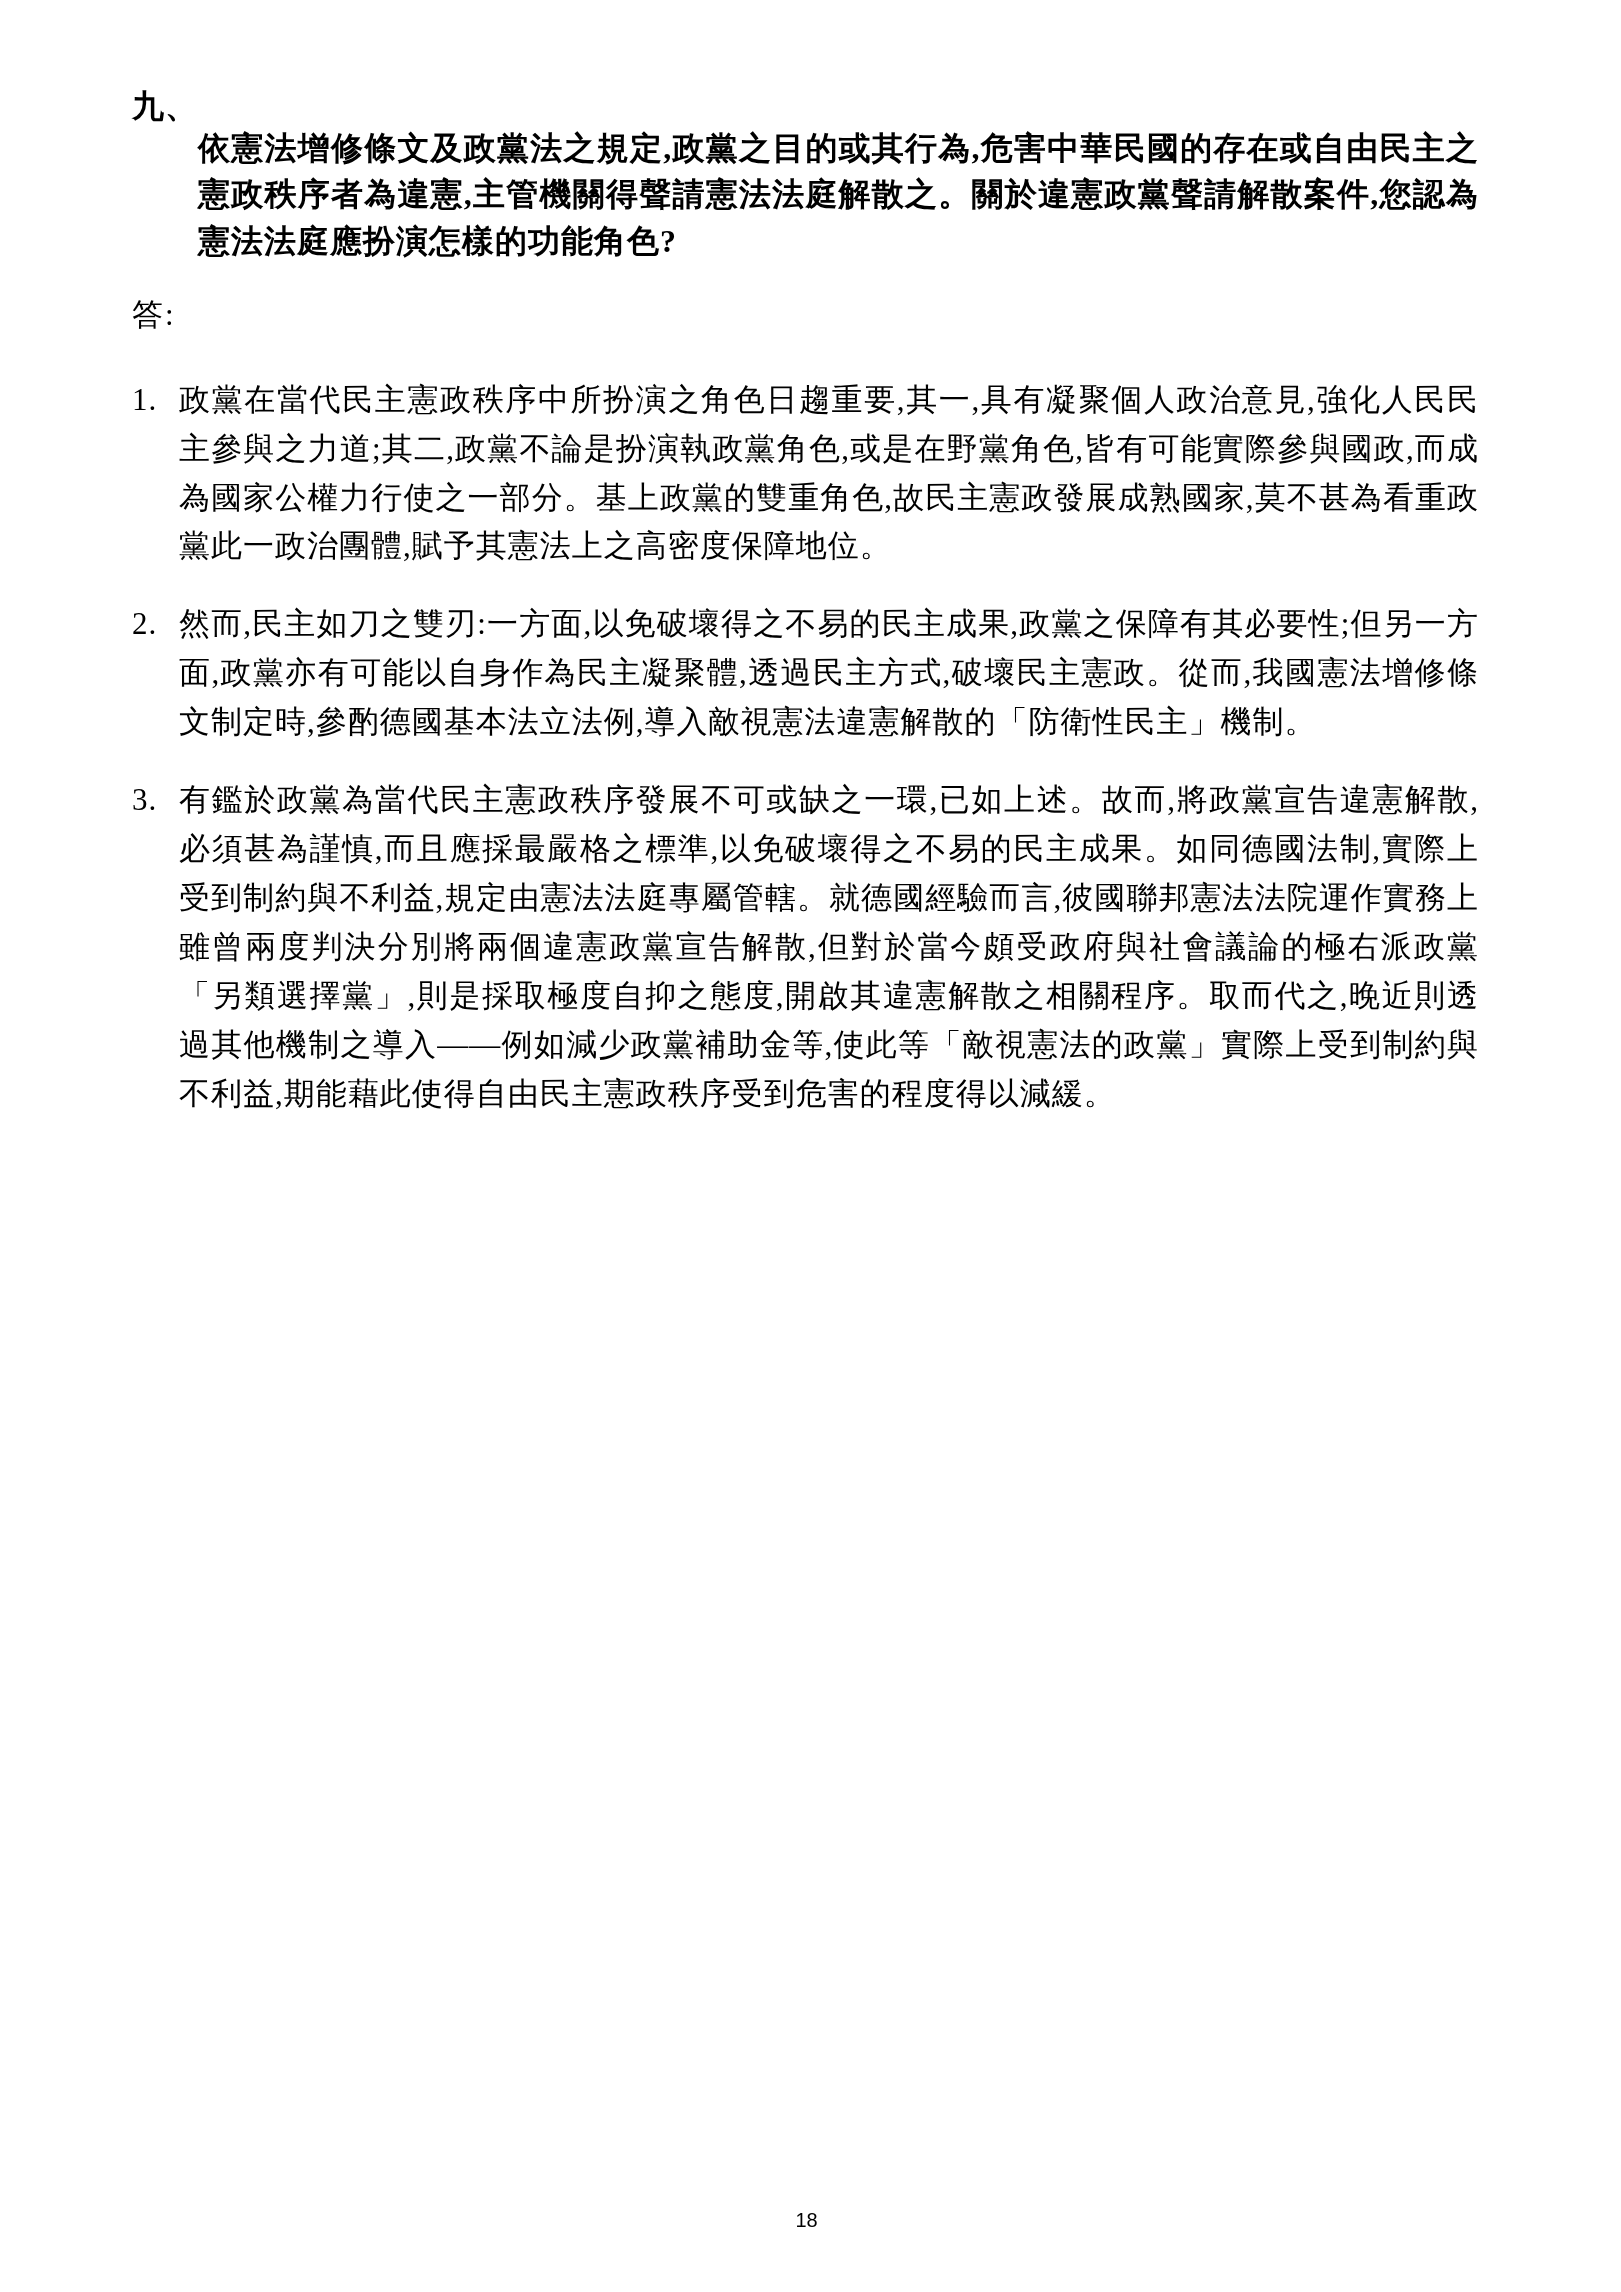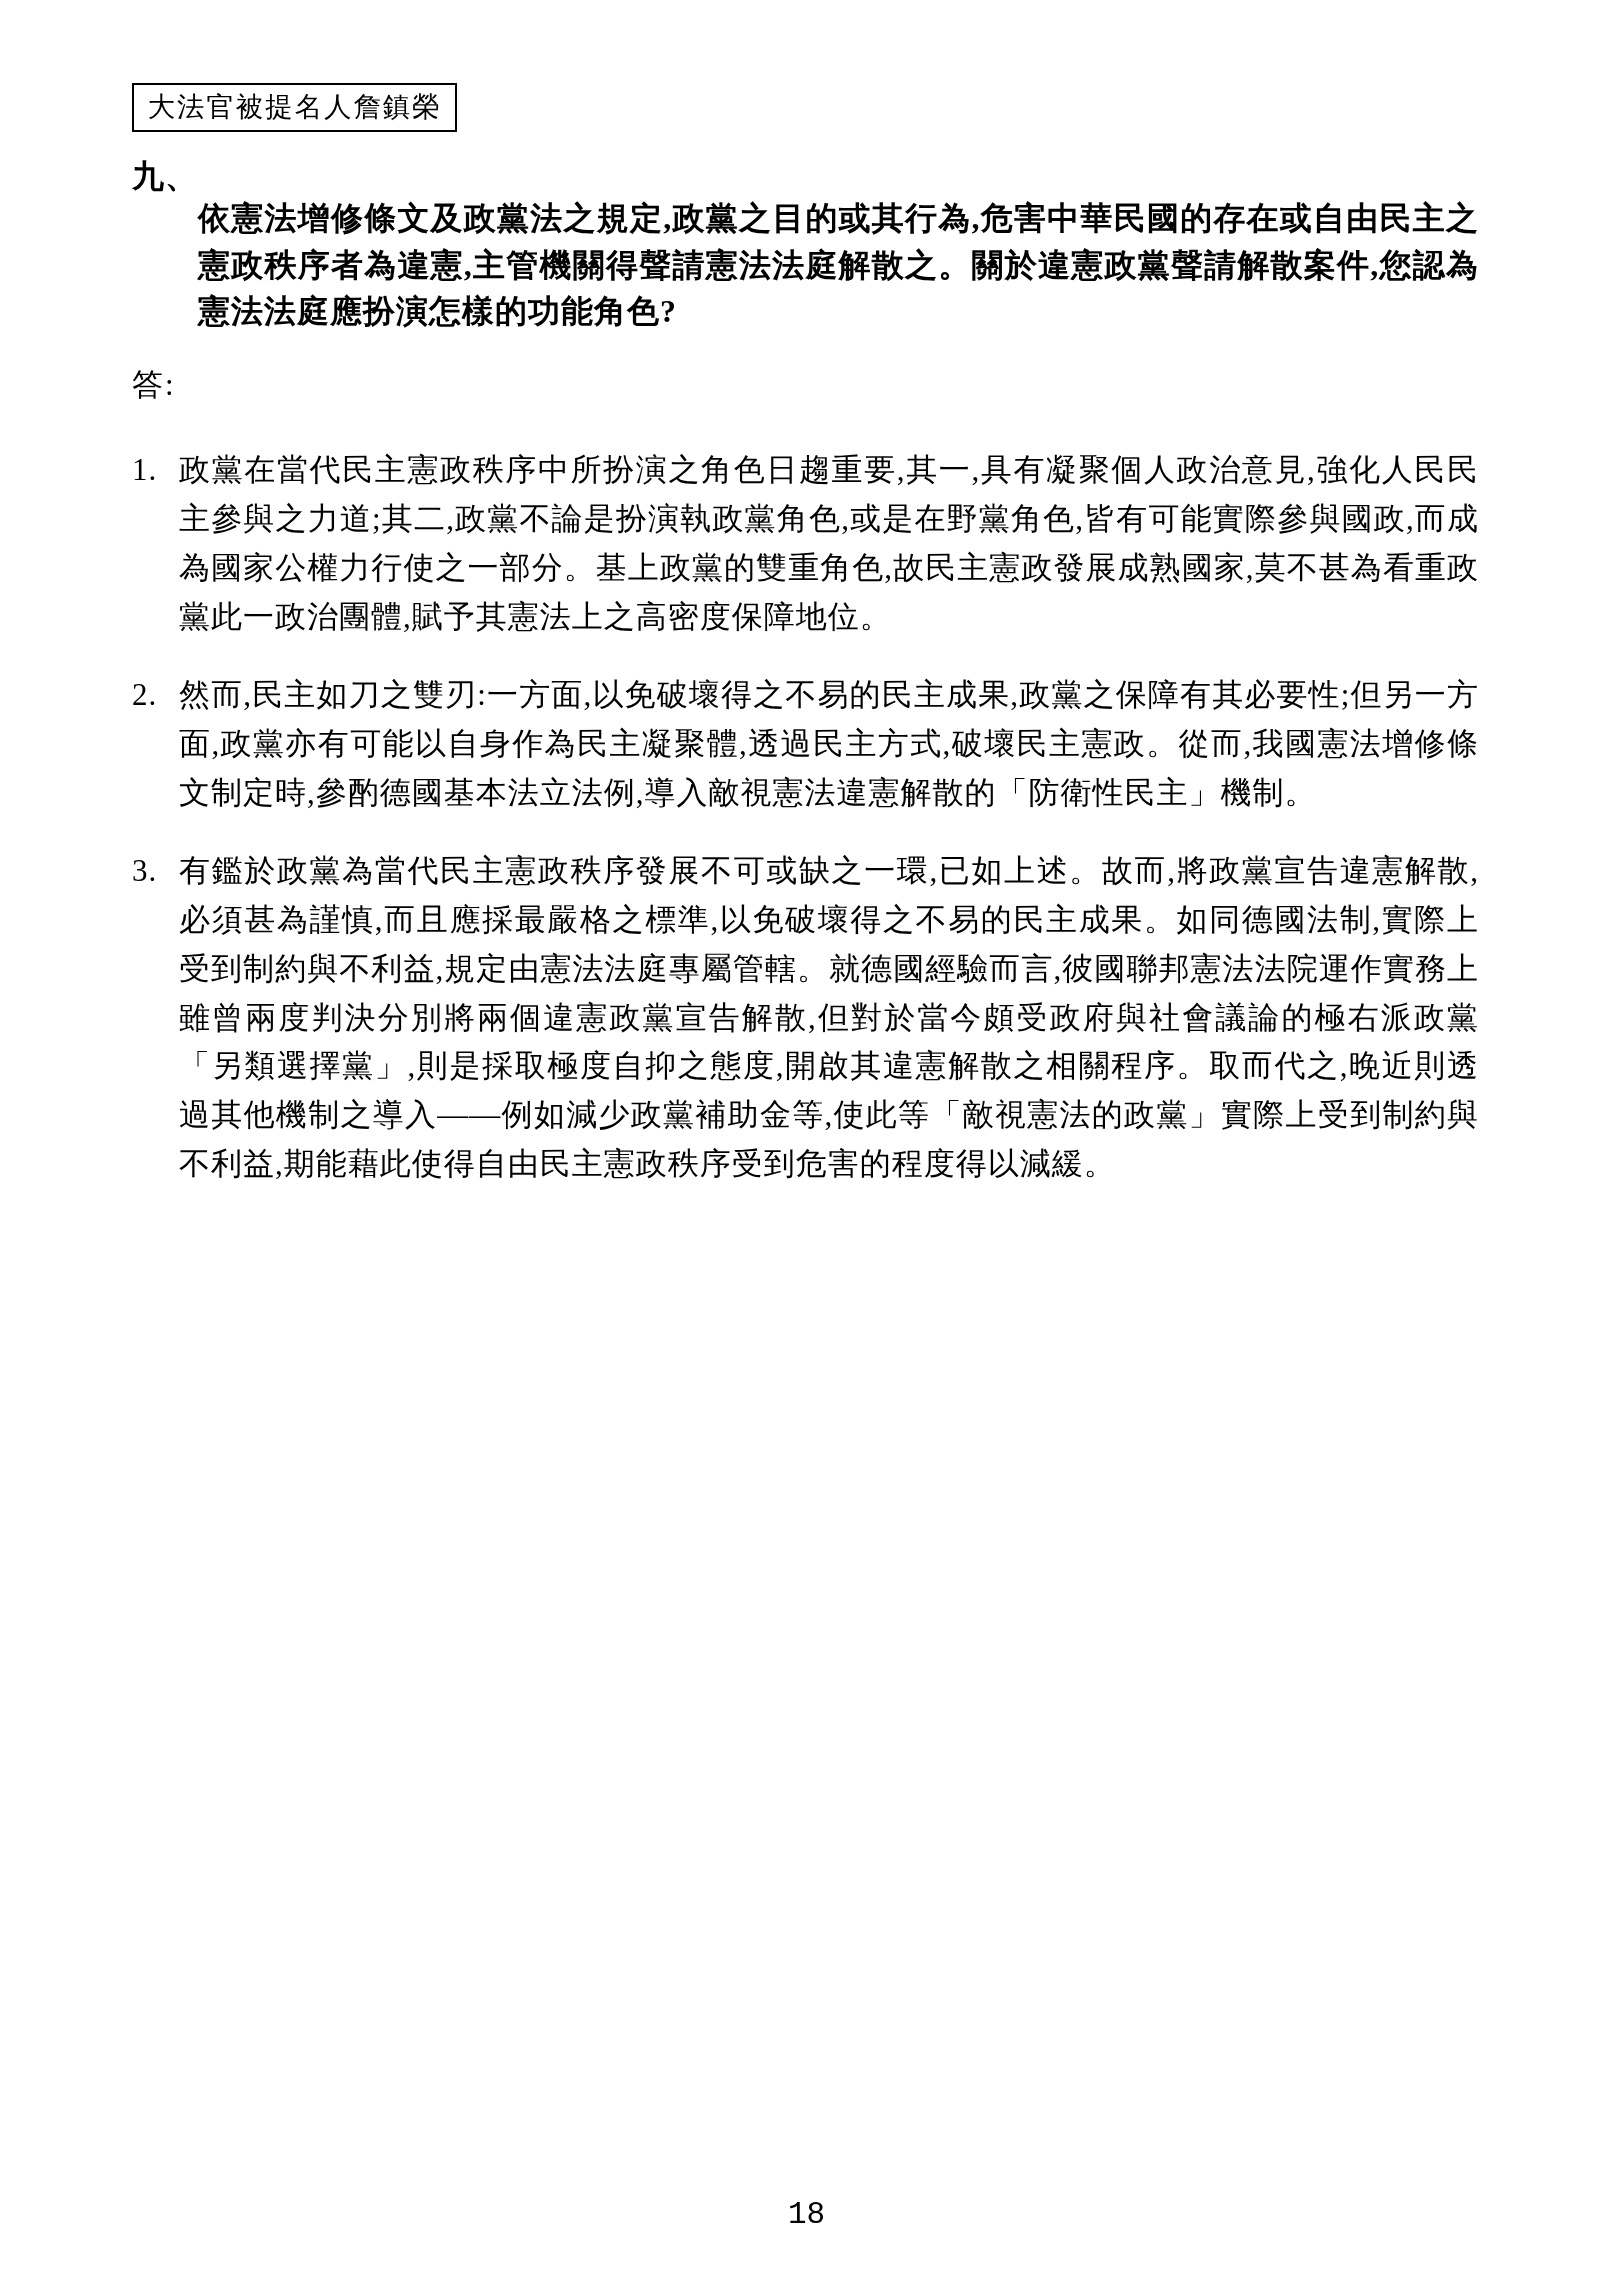--- a/index.html
+++ b/index.html
@@ -67,32 +67,29 @@
       flex: 1 1 auto;
       text-align: justify;
       text-justify: inter-character;
     }
     .page-number {
       position: absolute;
       bottom: 61px;
       left: 0;
       right: 8px;
       text-align: center;
-      font-size: 31px;
-      font-family: Liberation Mono, monospace;
+      font-size: 20px;
+      font-family: Liberation Sans, sans-serif;
     }
   </style>
 </head>
 <body>
 
 <div class="page">
 
-  <div class="header-box">
-    <span>大法官被提名人詹鎮榮</span>
-  </div>
 
   <div class="question">
     <span class="q-num">九、</span>
     <span class="q-text">依憲法增修條文及政黨法之規定,政黨之目的或其行為,危害中華民國的存在或自由民主之憲政秩序者為違憲,主管機關得聲請憲法法庭解散之。關於違憲政黨聲請解散案件,您認為憲法法庭應扮演怎樣的功能角色?</span>
   </div>
 
   <div class="answer-label">答:</div>
 
   <div class="answer-item">
     <span class="item-num">1.</span>

